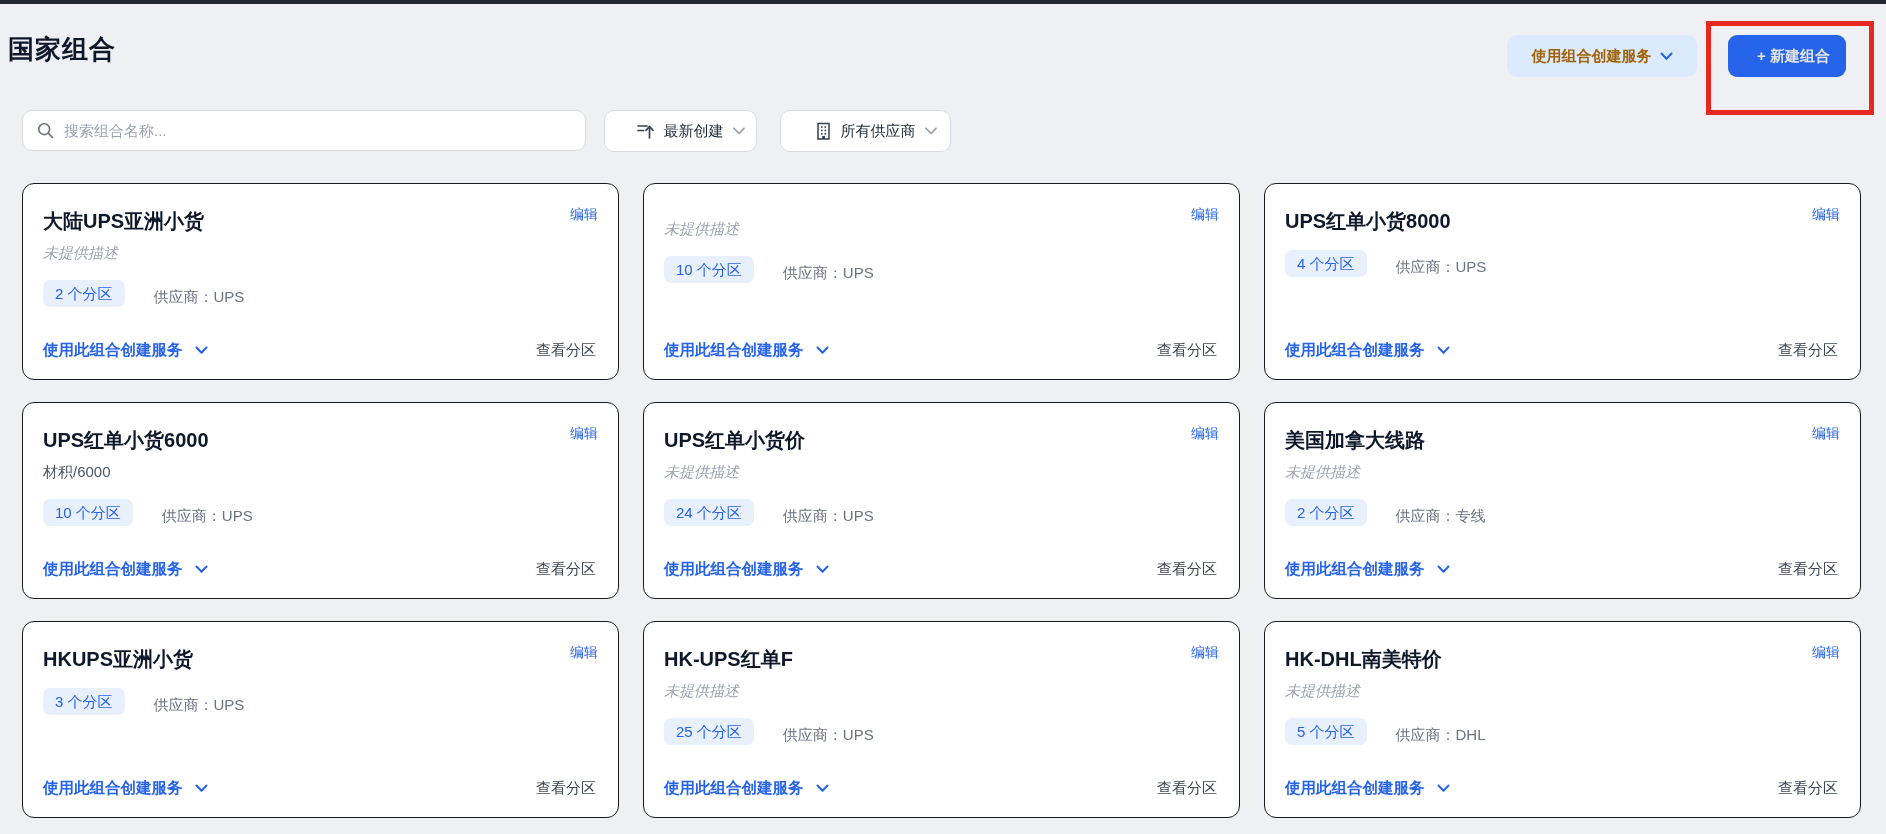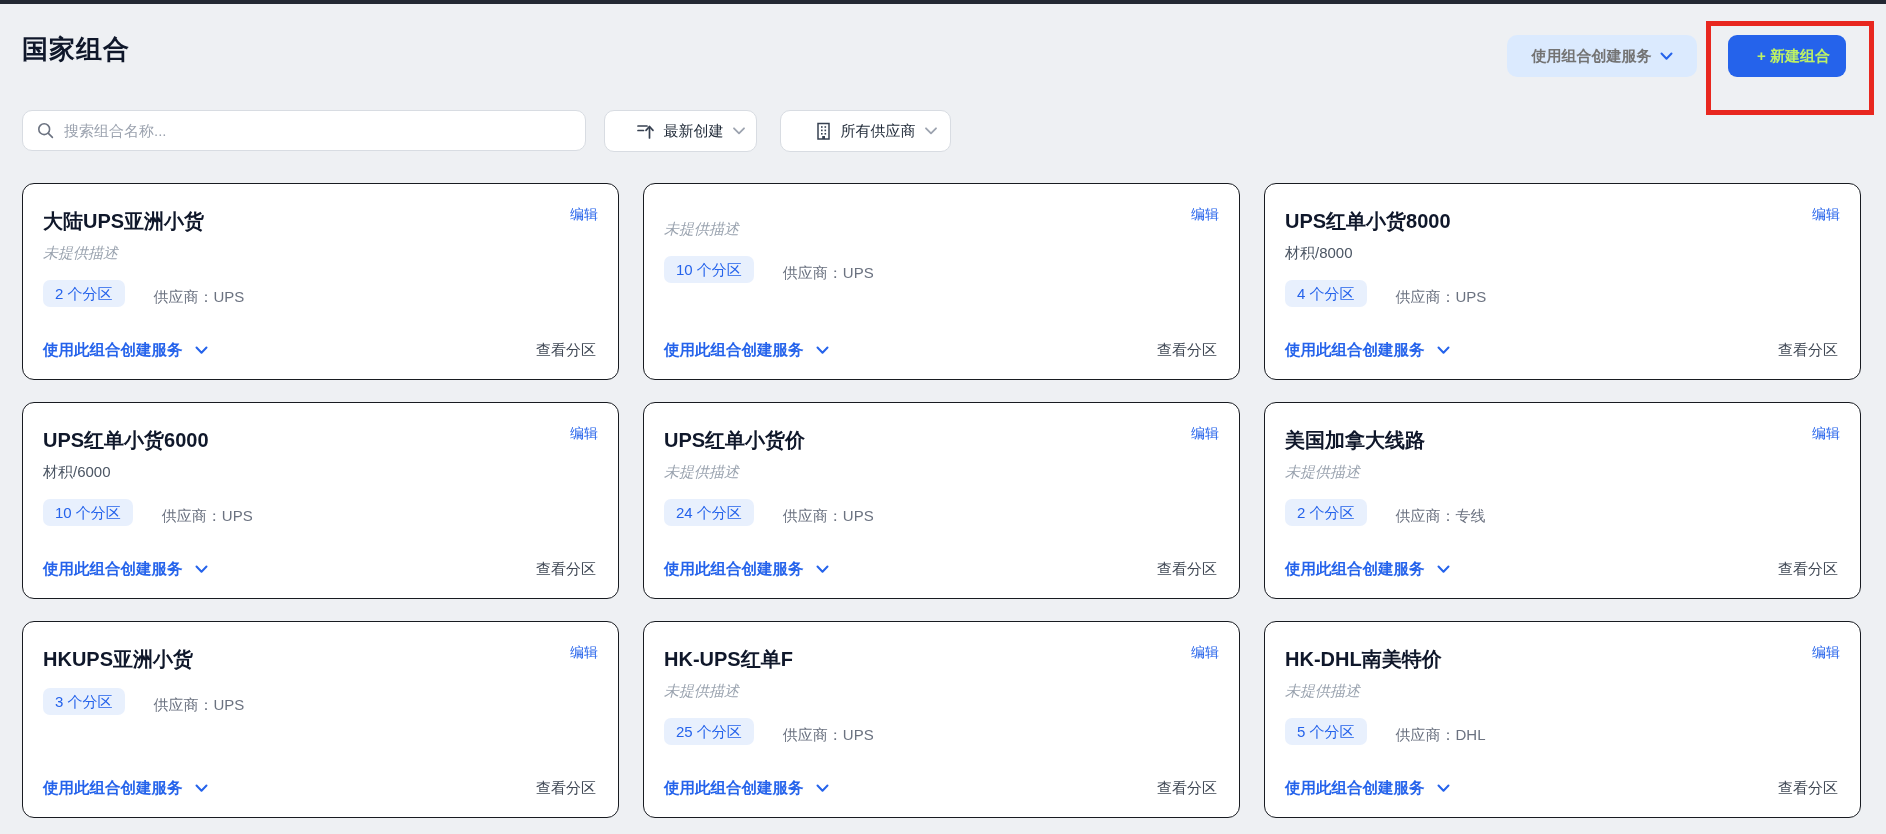--- a/index.html
+++ b/index.html
@@ -7,36 +7,36 @@
   body {
     font-family:"Liberation Sans","DejaVu Sans",sans-serif;
     background:#eef0f3;
     position:relative;
     overflow:hidden;
     color:#111827;
   }
   .topbar { position:absolute; left:0; top:0; width:1886px; height:4px; background:#232833; }
 
   .page-title {
-    position:absolute; left:22px; top:32px;
+    position:absolute; left:8px; top:32px;
     font-size:26px; font-weight:700; color:#0f172a; letter-spacing:1px;
   }
 
   
   .pill-btn {
     position:absolute; left:1507px; top:35px; width:190px; height:42px;
     background:#dbeafe; border:none; border-radius:10px;
     display:flex; align-items:center; justify-content:center; gap:8px;
-    font-family:inherit; font-size:15px; font-weight:600; color:#737373; cursor:pointer;
+    font-family:inherit; font-size:15px; font-weight:600; color:#a16207; cursor:pointer;
   }
   .primary-btn {
     position:absolute; left:1728px; top:35px; width:118px; height:42px;
     background:#2563eb; border:none; border-radius:9px;
     display:flex; align-items:center; justify-content:center;
-    font-family:inherit; font-size:15px; font-weight:600; color:#bef264; cursor:pointer;padding-left:13px;
+    font-family:inherit; font-size:15px; font-weight:600; color:#e5e5e5; cursor:pointer;padding-left:13px;
   }
   .annotation-box {
     position:absolute; left:1706px; top:21px; width:168px; height:94px;
     border:5px solid #e8271f; background:transparent; pointer-events:none;
   }
 
   
   .search-box {
     position:absolute; left:22px; top:110px; width:564px; height:41px;
     background:#ffffff; border:1px solid #d8dce2; border-radius:10px;
@@ -201,21 +201,20 @@
             </svg>
           </span>
       </button>
       <button class="view-link">查看分区</button>
     </div>
   </article>
 
   <article class="card">
     <button class="edit-btn">编辑</button>
     <h2 class="card-title">UPS红单小货8000</h2>
-    <p class="desc">材积/8000</p>
     <div class="meta">
       <span class="badge">4 个分区</span>
       <span class="supplier">供应商：UPS</span>
     </div>
     <div class="card-footer">
       <button class="use-link">
         <span>使用此组合创建服务</span>
         <span class="icon">
             <svg width="13" height="9" viewBox="0 0 13 9">
               <polyline points="1.5,1.5 6.5,6.8 11.5,1.5" fill="none" stroke="#2563eb" stroke-width="2" stroke-linecap="round" stroke-linejoin="round"></polyline>

